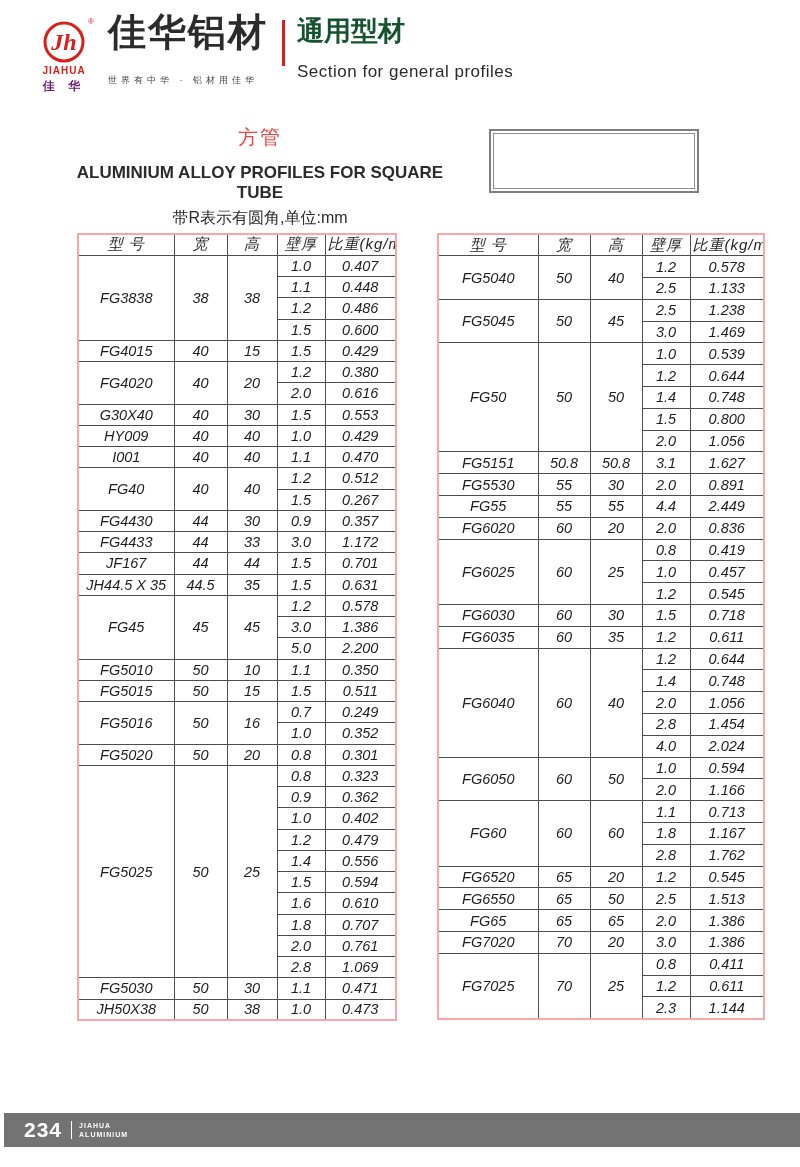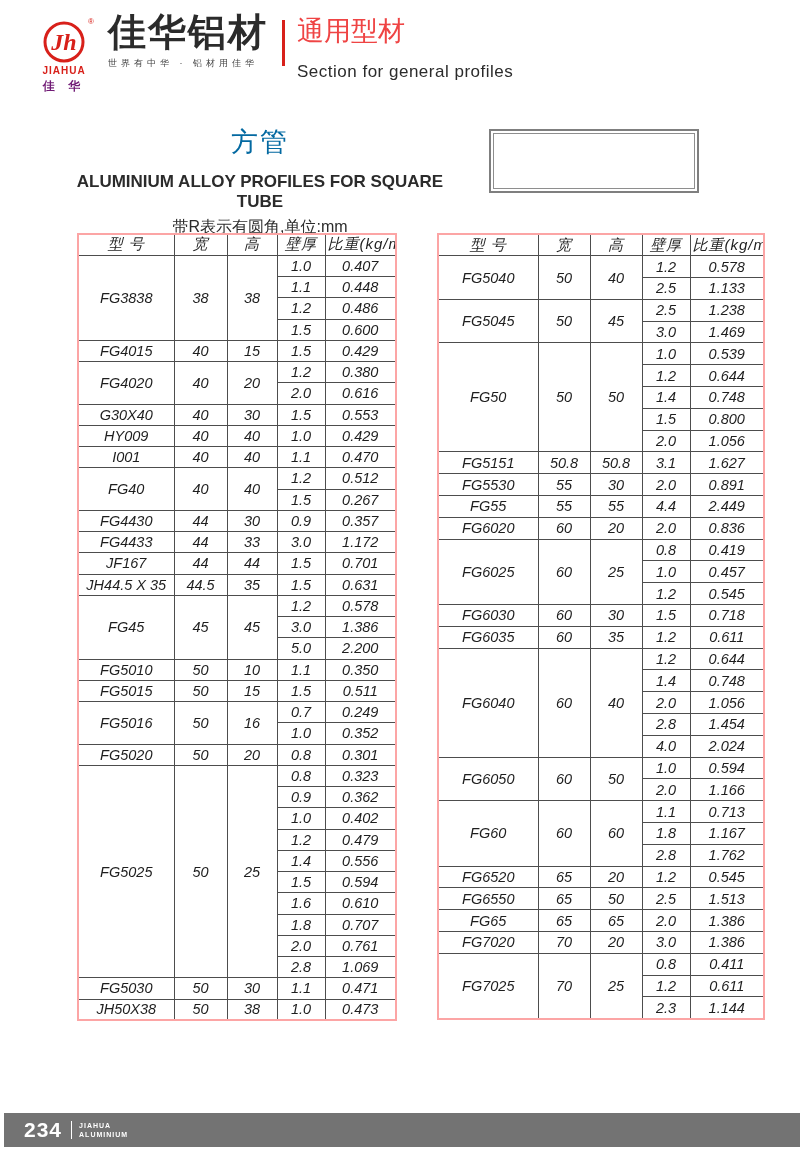--- a/index.html
+++ b/index.html
@@ -11,29 +11,29 @@
 
   
   .header { position:absolute; left:28px; top:12px; display:flex; align-items:flex-start; }
   .logo-block { display:flex; flex-direction:column; align-items:center; width:72px; margin-top:8px; }
   .emblem { position:relative; width:44px; height:44px; }
   .emblem .reg { position:absolute; right:-8px; top:-3px; font-size:8px; color:#d8201a; }
   .logo-en { color:#d8201a; font-weight:bold; font-size:10px; letter-spacing:1px; margin-top:1px; }
   .logo-cn { color:#701a75; font-weight:bold; font-size:12px; letter-spacing:5px; margin-top:2px; }
   .brand-block { margin-left:8px; }
   .brand-cn { font-size:38px; font-weight:bold; letter-spacing:2px; color:#2b2b2b; line-height:1.1; }
-  .tagline { font-size:9px; letter-spacing:4px; color:#444; margin-top:3px; }
+  .tagline { font-size:9px; letter-spacing:4px; color:#444; margin-top:20px; }
   .v-divider { width:3px; height:46px; background:#d8201a; margin:8px 12px 0 14px; }
   .section-block { margin-top:4px; }
-  .section-cn { font-size:27px; font-weight:normal; color:#ef4444; line-height:1.15; }
+  .section-cn { font-size:27px; font-weight:bold; color:#14532d; line-height:1.15; }
   .section-en { font-size:17px; color:#2b2b2b; letter-spacing:0.5px; margin-top:15px; }
 
   
   .title-block { position:absolute; left:60px; top:124px; width:400px; text-align:center; }
-  .title-cn { font-size:27px; color:#0369a1; letter-spacing:2px; }
+  .title-cn { font-size:20px; color:#ef4444; letter-spacing:2px; }
   .title-en { font-size:17px; font-weight:bold; color:#2b2b2b; margin-top:12px; }
   .title-note { font-size:16px; color:#2b2b2b; margin-top:5px; }
 
   
   .diagram { position:absolute; left:489px; top:129px; width:210px; height:64px;
              border:2px solid #7f7f7f; background:#fff; }
   .diagram-inner { position:absolute; left:2px; top:2px; right:2px; bottom:2px;
                    border:1px solid #8e8e8e; background:#fff; }
 
   

